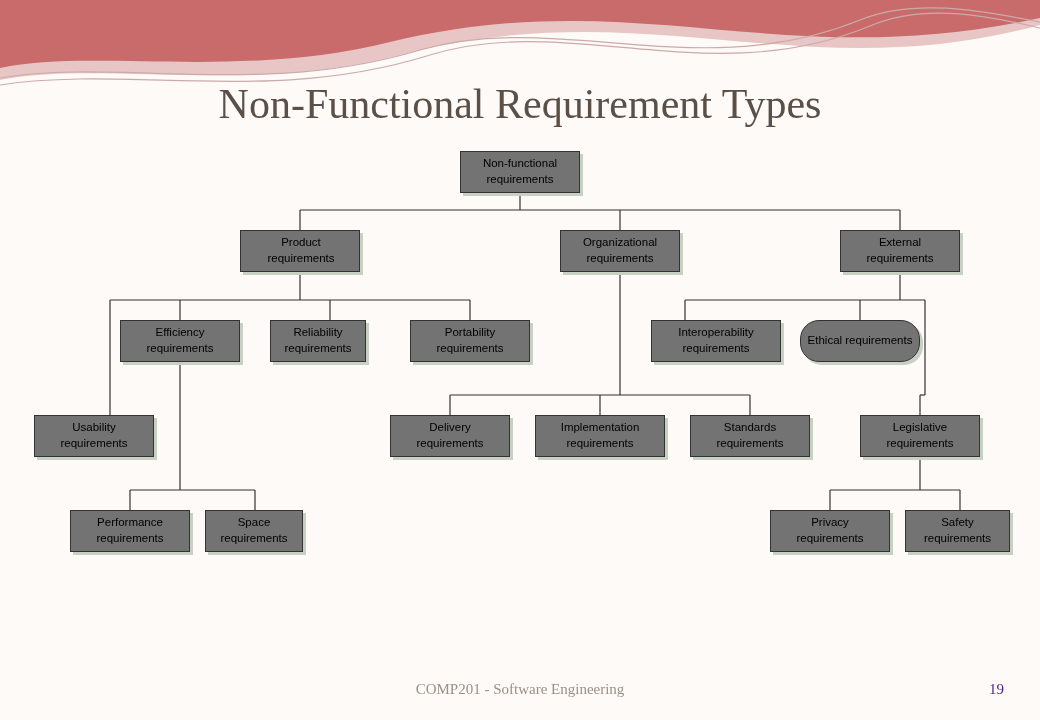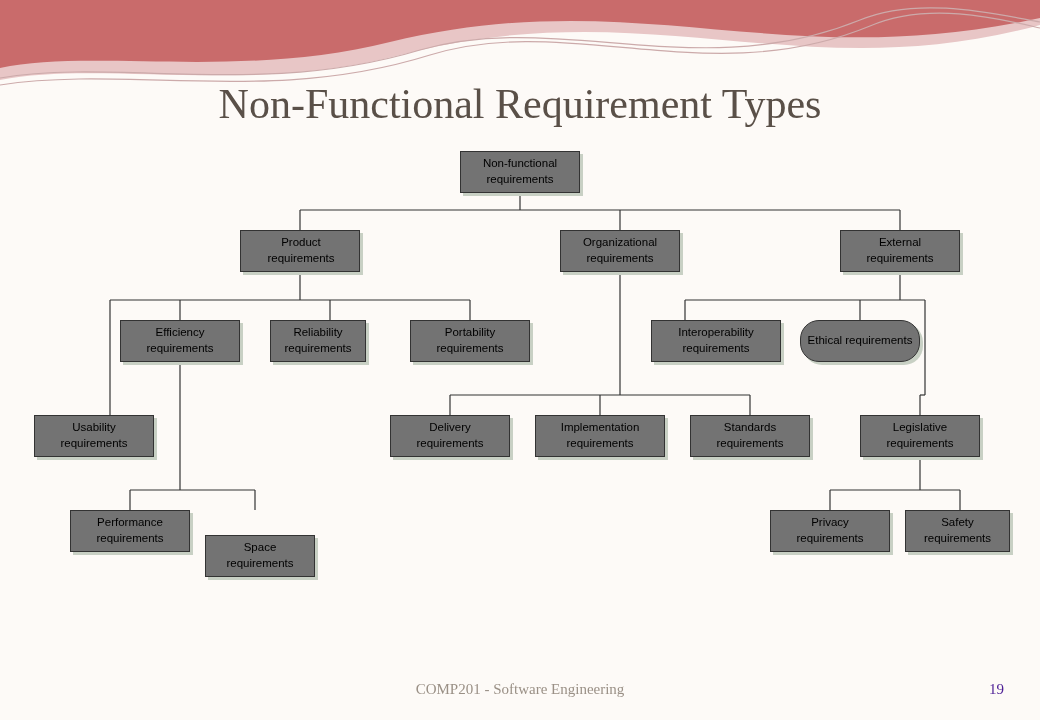--- a/index.html
+++ b/index.html
@@ -155,21 +155,21 @@
 requirements</div>
   <div class="node" style="left:505px; top:270px; width:130px; height:42px;">Implementation
 requirements</div>
   <div class="node" style="left:660px; top:270px; width:120px; height:42px;">Standards
 requirements</div>
   <div class="node" style="left:830px; top:270px; width:120px; height:42px;">Legislative
 requirements</div>
 
   <div class="node" style="left:40px;  top:365px; width:120px; height:42px;">Performance
 requirements</div>
-  <div class="node" style="left:175px; top:365px; width:110px; height:42px;margin-top:25px;">Space
+  <div class="node" style="left:175px; top:365px; width:98px; height:42px;">Space
 requirements</div>
   <div class="node" style="left:740px; top:365px; width:120px; height:42px;">Privacy
 requirements</div>
   <div class="node" style="left:875px; top:365px; width:105px; height:42px;">Safety
 requirements</div>
 
 </div>
 
 <div class="footer-left">COMP201 - Software Engineering</div>
 <div class="footer-right">19</div>

